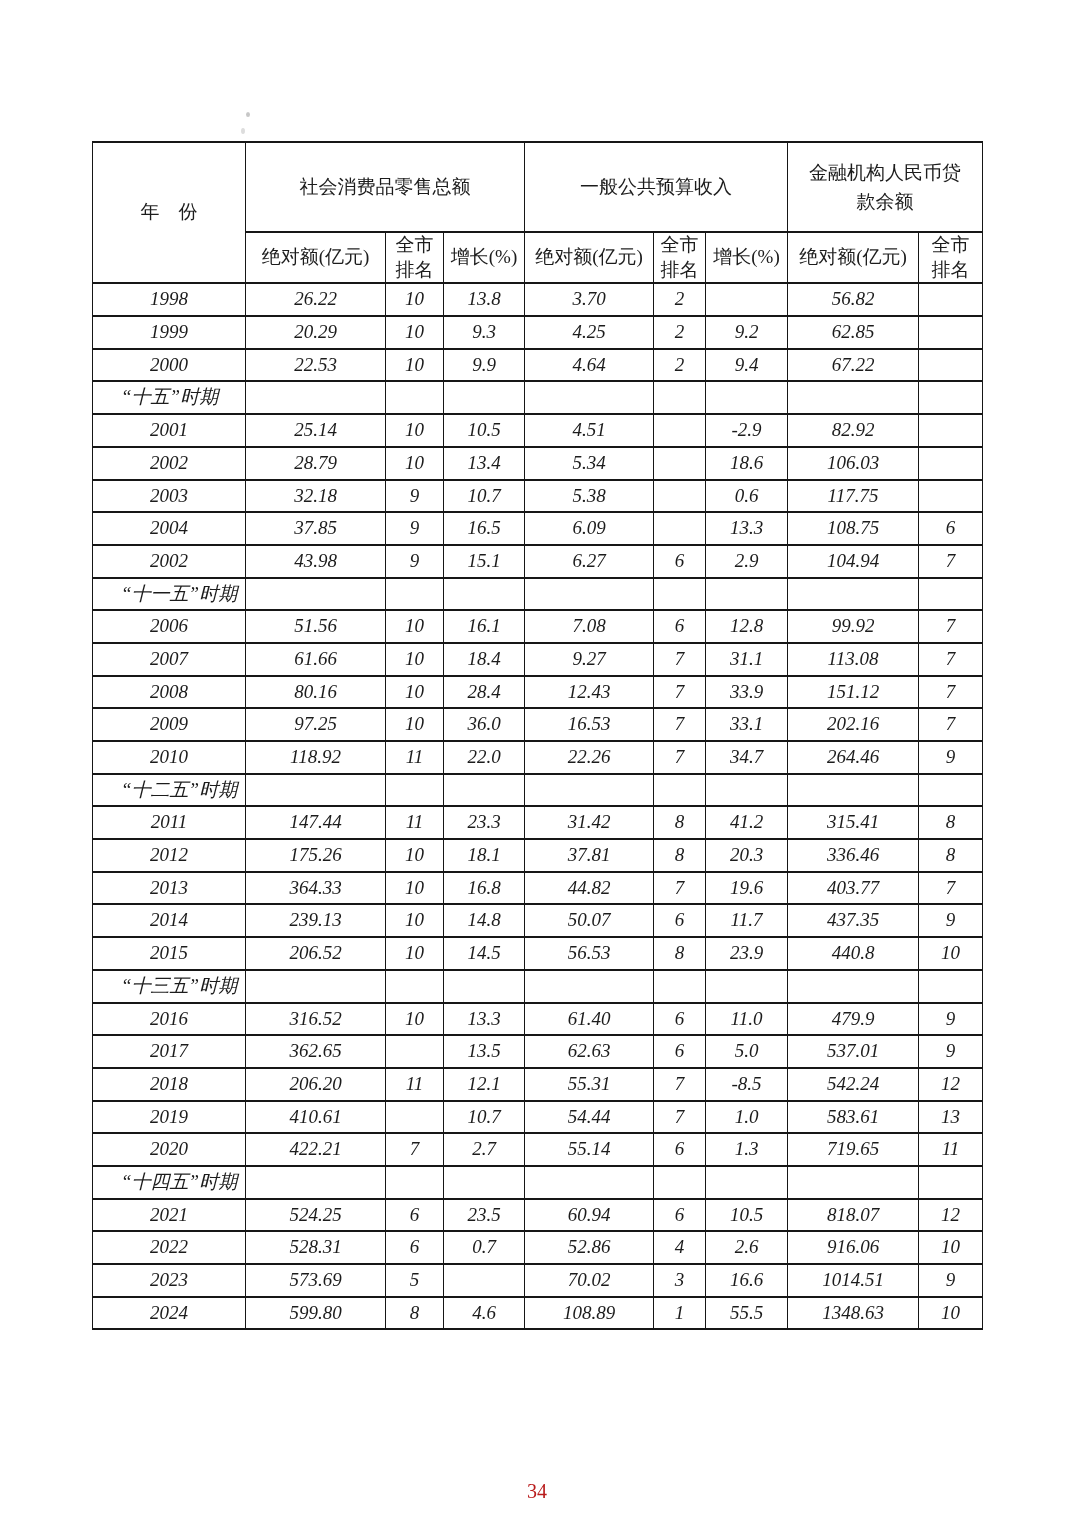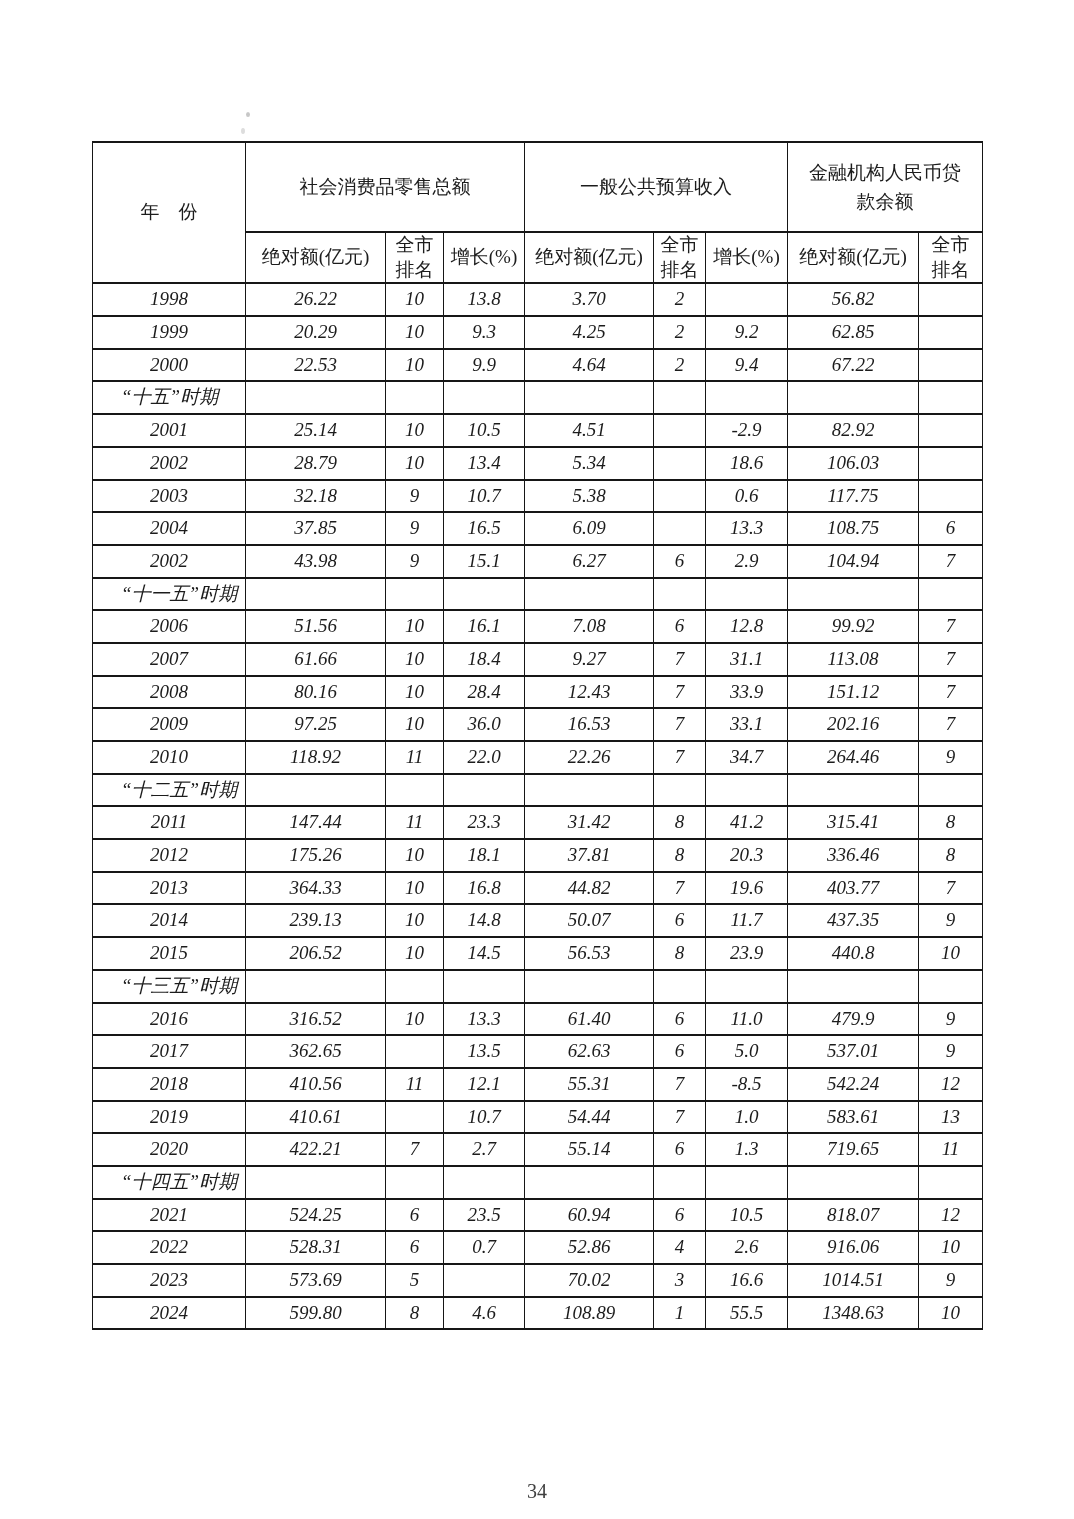--- a/index.html
+++ b/index.html
@@ -54,21 +54,21 @@
     text-align: left;
     padding-left: 28px;
   }
   .page-number {
     position: absolute;
     top: 1480px;
     left: 0;
     width: 100%;
     text-align: center;
     font-size: 20px;
-    color: #404040;
+    color: #b91c1c;
   }
   .speck {
     position: absolute;
     background: #8f8f8f;
     border-radius: 50%;
     opacity: 0.5;
   }
   .speck.s1 { left: 246px; top: 112px; width: 4px; height: 5px; }
   .speck.s2 { left: 241px; top: 128px; width: 4px; height: 6px; opacity: 0.3; }
 </style>
@@ -370,21 +370,21 @@
           <td></td>
           <td>13.5</td>
           <td>62.63</td>
           <td>6</td>
           <td>5.0</td>
           <td>537.01</td>
           <td>9</td>
         </tr>
         <tr>
           <td class="year-cell">2018</td>
-          <td>410.56</td>
+          <td>206.20</td>
           <td>11</td>
           <td>12.1</td>
           <td>55.31</td>
           <td>7</td>
           <td>-8.5</td>
           <td>542.24</td>
           <td>12</td>
         </tr>
         <tr>
           <td class="year-cell">2019</td>

